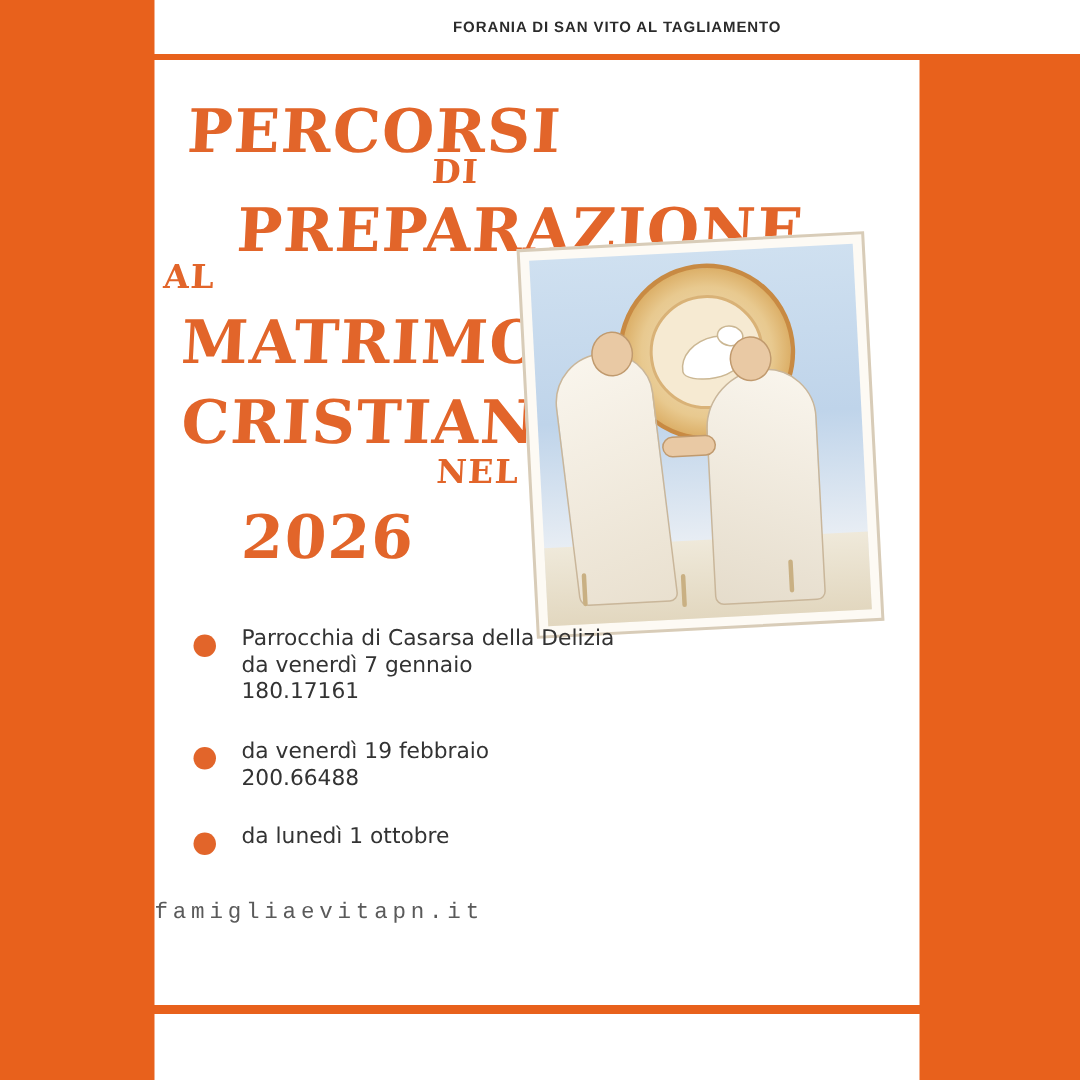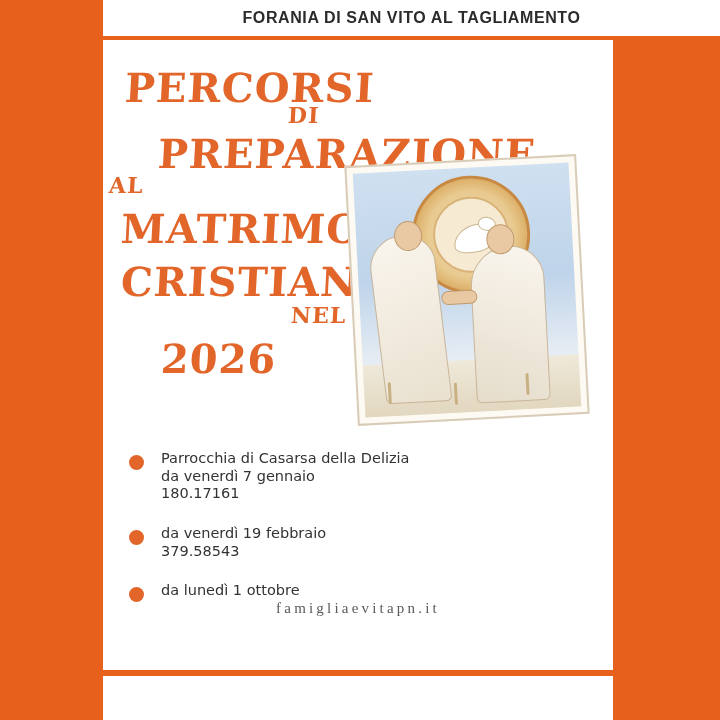--- a/index.html
+++ b/index.html
@@ -18,21 +18,21 @@
   .header-band {
     position: absolute;
     top: 0; left: 103px;
     width: 617px; height: 36px;
     background: #ffffff;
     display: flex;
     align-items: center;
     justify-content: center;
   }
   .header-title {
-    font-size: 16px;
+    font-size: 10px;
     font-weight: bold;
     letter-spacing: 0.6px;
     color: #2b2b2b;
     font-family: "Liberation Sans", sans-serif;
     white-space: nowrap;
   }
   
   .page {
     position: absolute;
     top: 40px; left: 103px;
@@ -195,21 +195,20 @@
     width: 3px; height: 22px;
     background: #c9b083;
     border-radius: 2px;
   }
 
   
   .contacts {
     position: absolute;
     left: 22px; top: 378px;
     width: 470px;
-    margin-top: 32px;
   }
   .contact-item {
     position: relative;
     padding-left: 36px;
     margin-bottom: 22px;
   }
   .bullet {
     position: absolute;
     left: 4px; top: 5px;
     width: 15px; height: 15px;
@@ -221,22 +220,22 @@
     font-size: 14.5px;
     color: #333333;
     line-height: 1.22;
     white-space: nowrap;
   }
 
   
   .footer-url {
     position: absolute;
     left: 0; right: 0; top: 560px;
-    text-align: center;
-    font-family: Liberation Serif, serif;
+    text-align: left;
+    font-family: Liberation Mono, monospace;
     font-size: 15px;
     letter-spacing: 3.2px;
     color: #5a5a5a;
   }
 </style>
 </head>
 <body>
 
 <div class="poster">
 
@@ -279,21 +278,21 @@
     <div class="contacts">
       <div class="contact-item">
         <span class="bullet"></span>
         <div class="c-line">Parrocchia di Casarsa della Delizia</div>
         <div class="c-line">da venerdì 7 gennaio</div>
         <div class="c-line">180.17161</div>
       </div>
       <div class="contact-item">
         <span class="bullet"></span>
         <div class="c-line">da venerdì 19 febbraio</div>
-        <div class="c-line">379.58543</div>
+        <div class="c-line">200.66488</div>
       </div>
       <div class="contact-item">
         <span class="bullet"></span>
         <div class="c-line">da lunedì 1 ottobre</div>
       </div>
     </div>
 
     <div class="footer-url">famigliaevitapn.it</div>
   </div>
 

